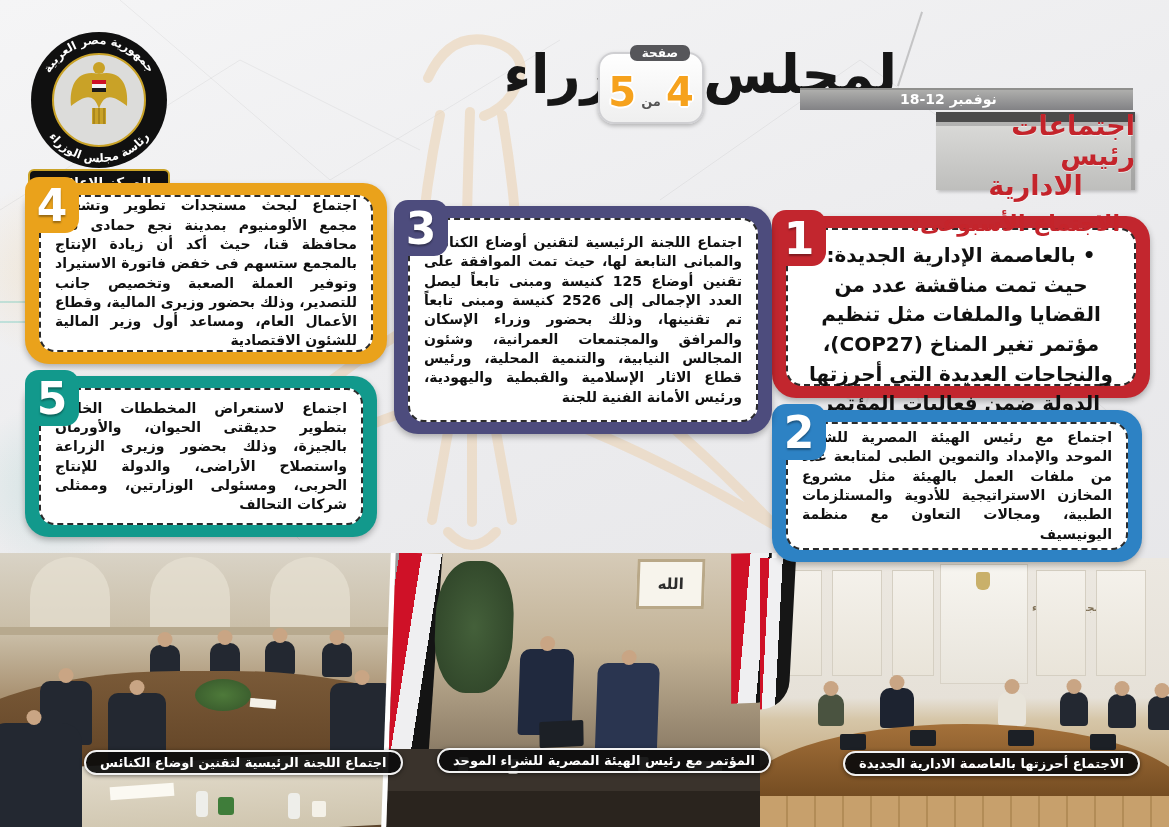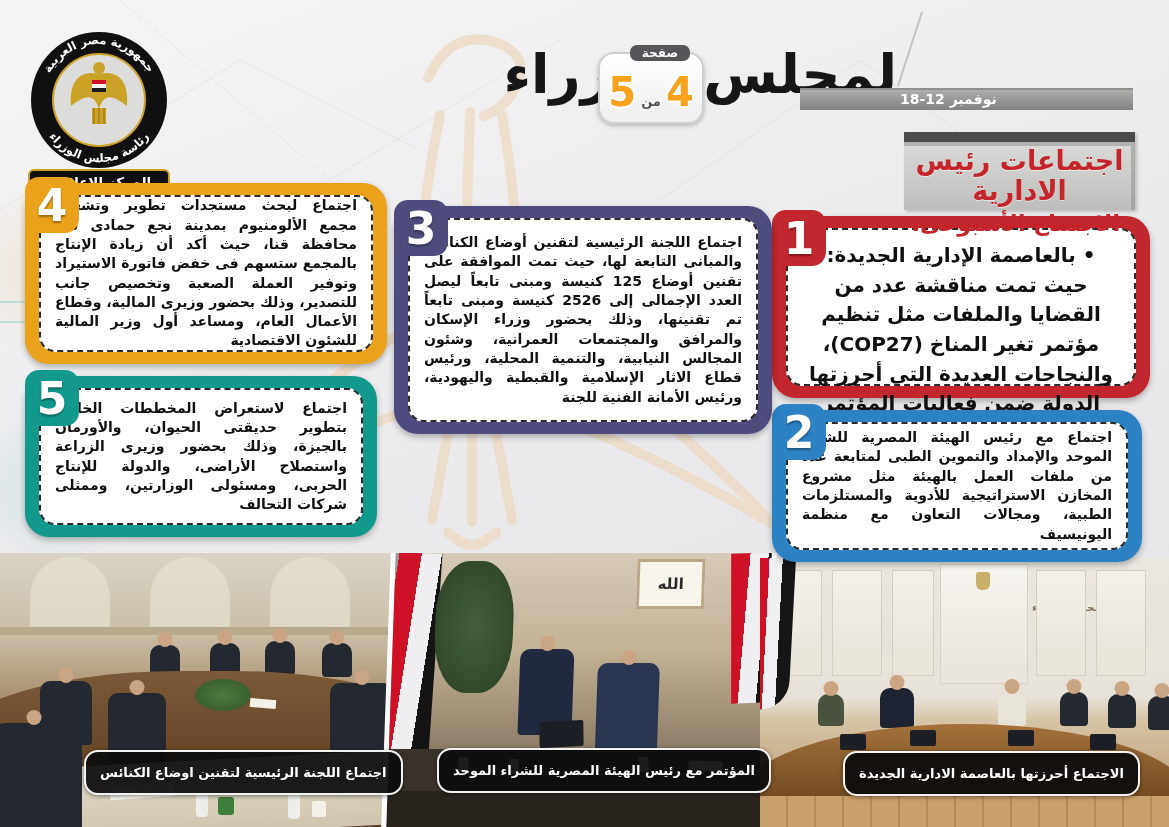--- a/index.html
+++ b/index.html
@@ -26,24 +26,24 @@
     color:#161616;white-space:nowrap;line-height:1;
   }
   .title-slash{position:absolute;top:10px;right:258px;width:2px;height:78px;background:rgba(0,0,0,.18);transform:rotate(18deg);z-index:3}
   .date-bar{
     position:absolute;top:88px;right:36px;width:333px;height:22px;z-index:3;
     background:linear-gradient(#aeaeac,#828285);border-top:2px solid #8f8f8d;
     color:#fff;font-size:14px;font-weight:bold;direction:ltr;text-align:left;
     padding:1px 0 0 100px;box-sizing:border-box;
   }
   .section-panel{
-    position:absolute;top:112px;right:34px;width:231px;height:78px;z-index:3;
+    position:absolute;top:112px;right:34px;width:199px;height:78px;z-index:3;
     background:linear-gradient(#dadad8,#bebebc);border-top:10px solid #4b4b4b;
     box-shadow:-4px 4px 0 rgba(130,130,130,.45) inset, 2px 2px 3px rgba(0,0,0,.2);
-    display:flex;flex-direction:column;align-items:center;justify-content:center;box-sizing:border-box;margin-top:20px;
+    display:flex;flex-direction:column;align-items:center;justify-content:center;box-sizing:border-box;
   }
   .section-line{color:#c4242b;font-weight:bold;font-size:27px;line-height:1.12;text-shadow:0 1px 0 rgba(255,255,255,.55)}
   
   .page-badge{
     position:absolute;top:52px;left:598px;width:102px;height:68px;z-index:3;
     background:linear-gradient(#ffffff,#efefef);border:2px solid #cfcfd2;border-radius:16px;
     box-shadow:0 2px 4px rgba(0,0,0,.25);
   }
   .badge-label{
     position:absolute;top:-9px;right:12px;background:#56565a;color:#fff;font-size:12px;
@@ -92,21 +92,21 @@
     background:linear-gradient(180deg,#d6cbb8 0%,#c2b296 35%,#93836c 68%,#4e473d 100%);
   }
   .photo-right{left:760px;width:409px;top:5px;background:linear-gradient(180deg,#ece8e1 0%,#e6e1d8 52%,#d6c6a8 60%,#b08b58 100%)}
   .person{position:absolute;background:#232831;border-radius:10px 10px 4px 4px}
   .person::before{
     content:"";position:absolute;top:-13px;left:50%;transform:translateX(-50%);
     width:15px;height:15px;border-radius:50%;background:#c9a584;
   }
   .caption{
     position:absolute;background:rgba(12,12,12,.93);border:2px solid #f2f2f2;border-radius:14px;
-    color:#fff;font-weight:bold;font-size:13px;text-align:center;padding:13px 14px;white-space:nowrap;
+    color:#fff;font-weight:bold;font-size:13px;text-align:center;padding:3px 14px;white-space:nowrap;
     box-shadow:0 1px 4px rgba(0,0,0,.5);z-index:6;
   }
   .cap1{top:750px;left:84px}
   .cap2{top:748px;left:437px}
   .cap3{top:751px;left:843px}
   .wall-text{font-size:10px;color:#7e6f55;font-weight:bold;white-space:nowrap}
   .plaque{font-size:15px;color:#2c2c2c;font-weight:bold;display:flex;align-items:center;justify-content:center}
 </style>
 </head>
 <body>

